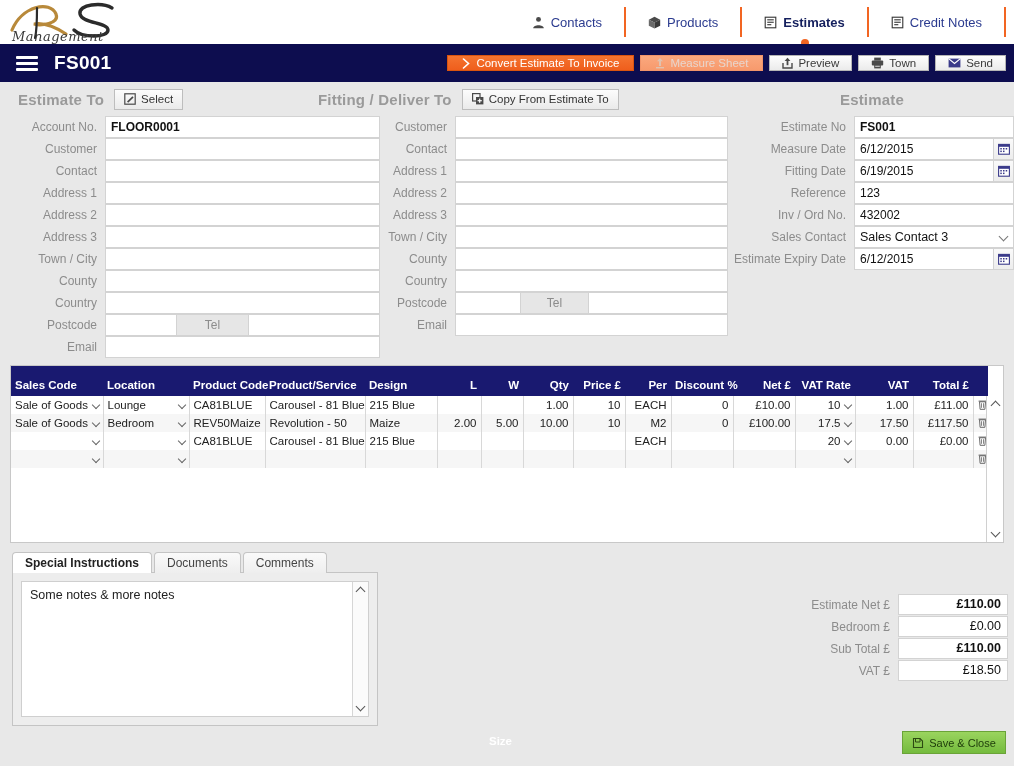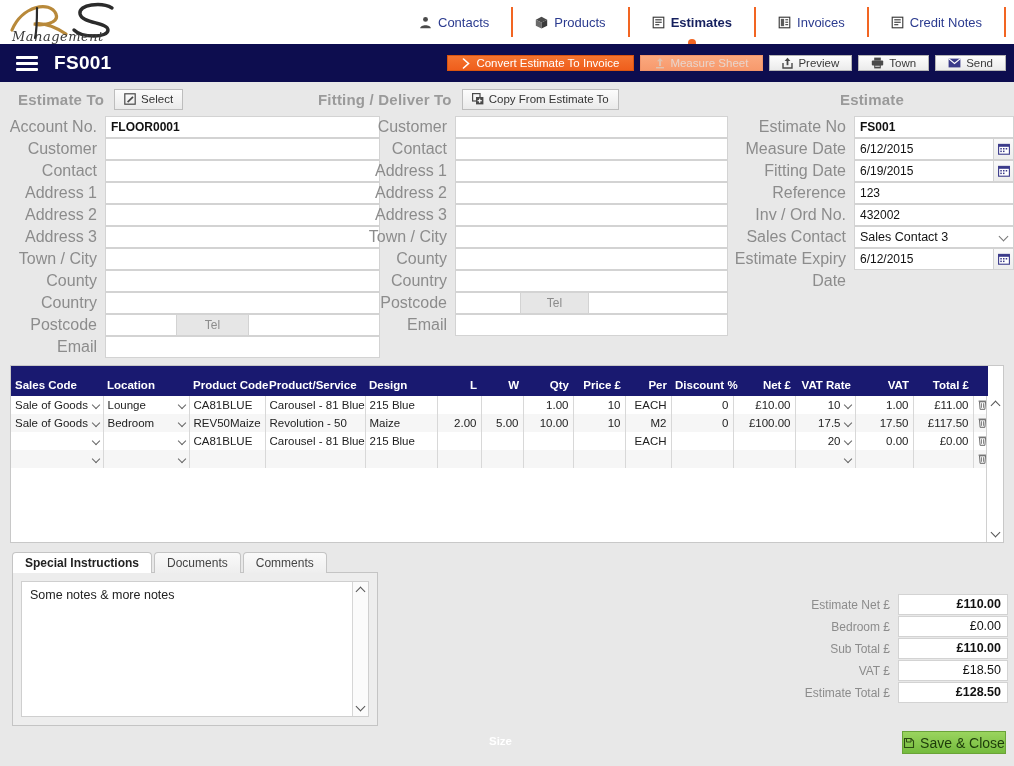--- a/index.html
+++ b/index.html
@@ -91,21 +91,21 @@
     letter-spacing:.2px;
   }
   .hdrrow { display:flex; align-items:center; height: 26px; }
 
   .col-estimate-to { position:absolute; left:0; top:4px; width: 380px; }
   .col-fitting     { position:absolute; left:310px; top:4px; width: 418px; }
   .col-estimate    { position:absolute; left:730px; top:4px; width: 284px; }
 
   .frow { display:flex; align-items:stretch; height: 22px; margin-bottom: 0; }
   .flabel {
-    font-size: 16px; color: #8c8c8c; text-align: right;
+    font-size: 12px; color: #8c8c8c; text-align: right;
     padding-right: 8px; line-height: 22px; flex: 0 0 auto;
   }
   .finput {
     background: #fff; border: 1px solid #d3d3d3;
     height: 22px; line-height: 20px; padding: 0 5px;
     font-size: 12px; color: #111; flex: 1 1 auto; min-width: 0;
     overflow:hidden; white-space:nowrap;
   }
   .finput.bold { font-weight: bold; }
   .tel-label {
@@ -220,21 +220,21 @@
     height:21px; line-height:19px; text-align:right; padding-right:6px;
     font-size:12.5px; color:#111;
   }
   .tvalue.bold { font-weight:bold; }
 
   .save-btn {
     position:absolute; right: 8px; top: 731px;
     width: 104px; height: 23px;
     background: linear-gradient(#9ad45e,#74bb3e);
     border:1px solid #6aa338; color:#1d3b0a;
-    font-size:14px; display:flex; align-items:center; justify-content:center;
+    font-size:11px; display:flex; align-items:center; justify-content:center;
     gap:5px; cursor:pointer;
   }
 </style>
 </head>
 <body>
 
 <div class="topnav">
 
   <div class="logo">
     <svg width="130" height="44" viewBox="0 0 130 44">
@@ -270,30 +270,20 @@
       <svg class="navicon" viewBox="0 0 16 16">
         <rect x="1.5" y="1.5" width="13" height="13" fill="#fff" stroke="#3a3a3a" stroke-width="1.4"></rect>
         <rect x="4" y="4" width="8" height="1.4" fill="#3a3a3a"></rect>
         <rect x="4" y="7" width="8" height="1.4" fill="#3a3a3a"></rect>
         <rect x="4" y="10" width="5" height="1.4" fill="#3a3a3a"></rect>
       </svg>
       <span>Estimates</span>
       <span class="dot"></span>
     </div>
 
-    <div class="navtab">
-      <svg class="navicon" viewBox="0 0 16 16">
-        <rect x="1.5" y="1.5" width="13" height="13" fill="#fff" stroke="#3a3a3a" stroke-width="1.4"></rect>
-        <rect x="3.5" y="3.5" width="4" height="9" fill="#5a5a5a"></rect>
-        <rect x="9" y="4" width="3.5" height="1.3" fill="#3a3a3a"></rect>
-        <rect x="9" y="7" width="3.5" height="1.3" fill="#3a3a3a"></rect>
-        <rect x="9" y="10" width="3.5" height="1.3" fill="#3a3a3a"></rect>
-      </svg>
-      <span>Invoices</span>
-    </div>
 
     <div class="navtab">
       <svg class="navicon" viewBox="0 0 16 16">
         <rect x="1.5" y="1.5" width="13" height="13" fill="#fff" stroke="#3a3a3a" stroke-width="1.4"></rect>
         <rect x="4" y="4" width="8" height="1.4" fill="#3a3a3a"></rect>
         <rect x="4" y="7" width="8" height="1.4" fill="#3a3a3a"></rect>
         <rect x="4" y="10" width="5" height="1.4" fill="#3a3a3a"></rect>
       </svg>
       <span>Credit Notes</span>
     </div>
@@ -757,24 +747,20 @@
     <span class="tvalue">£0.00</span>
   </div>
   <div class="trow">
     <span class="tlabel">Sub Total £</span>
     <span class="tvalue bold">£110.00</span>
   </div>
   <div class="trow">
     <span class="tlabel">VAT £</span>
     <span class="tvalue">£18.50</span>
   </div>
-  <div class="trow">
-    <span class="tlabel">Estimate Total £</span>
-    <span class="tvalue bold">£128.50</span>
-  </div>
 </div>
 
 <div class="save-btn">
   <svg width="12" height="12" viewBox="0 0 12 12">
     <path d="M1.5 1.5 L8 1.5 L10.5 4 L10.5 10.5 L1.5 10.5 Z" fill="none" stroke="#2c4a12" stroke-width="1.1"></path>
     <path d="M3.5 1.5 L3.5 5 L8 5 L8 1.5" fill="none" stroke="#2c4a12" stroke-width="1"></path>
   </svg>
   <span>Save &amp; Close</span>
 </div>
 

